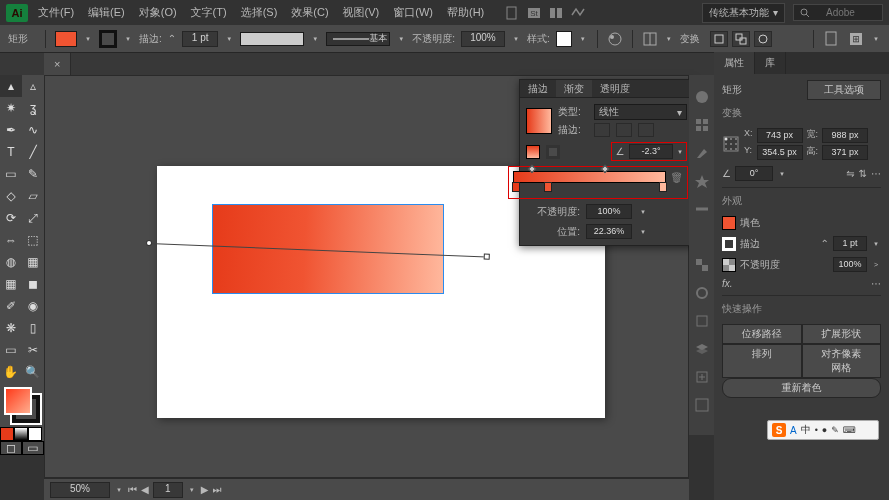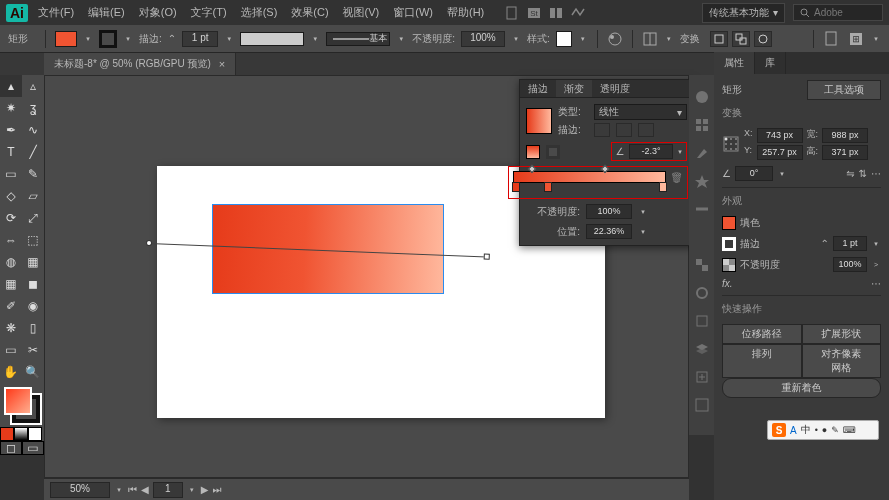--- a/index.html
+++ b/index.html
@@ -1,25 +1,25 @@
 <!DOCTYPE html>
 <html><head>
 <meta charset="utf-8">
 <style>
 * { box-sizing: border-box; margin: 0; padding: 0; font-family: "Microsoft YaHei", sans-serif; }
 body { background: #323232; color: #b8b8b8; font-size: 11px; width: 889px; height: 500px; overflow: hidden; position: relative; }
 
 
 .titlebar { height: 25px; background: #323232; display: flex; align-items: center; padding: 0 6px; gap: 4px; }
-.ai-logo { width: 22px; height: 18px; background: #14b8a6; color: #2a0800; display: flex; align-items: center; justify-content: center; font-weight: bold; font-size: 14px; border-radius: 2px; }
+.ai-logo { width: 22px; height: 18px; background: #15803d; color: #2a0800; display: flex; align-items: center; justify-content: center; font-weight: bold; font-size: 11px; border-radius: 2px; }
 .menu { display: flex; gap: 2px; }
 .menu span { padding: 3px 6px; cursor: pointer; }
 .title-right { margin-left: auto; display: flex; align-items: center; gap: 8px; justify-content: flex-end; }
 .workspace-dd { background: #262626; border: 1px solid #454545; padding: 2px 6px; display: flex; align-items: center; gap: 4px; font-size: 10px; }
-.search { background: #262626; border: 1px solid #454545; padding: 2px 6px; display: flex; align-items: center; gap: 4px; font-size: 10px; width: 90px; }
+.search { background: #262626; border: 1px solid #454545; padding: 2px 6px; display: flex; align-items: center; gap: 16px; font-size: 10px; width: 90px; }
 .tb-icons { display: flex; gap: 6px; }
 .tb-icon { width: 16px; height: 16px; opacity: .7; }
 
 
 .optbar { height: 28px; background: #4a4a4a; border-bottom: 1px solid #262626; display: flex; align-items: center; padding: 0 8px; gap: 6px; font-size: 10px; }
 .optbar .sep { width: 1px; height: 18px; background: #2a2a2a; margin: 0 3px; }
 .swatch { width: 22px; height: 16px; border: 1px solid #1a1a1a; }
 .num-input { width: 36px; height: 16px; background: #383838; border: 1px solid #262626; color: #d0d0d0; font-size: 10px; text-align: center; }
 .num-input.wide { width: 44px; }
 .dd-arrow { width: 10px; height: 14px; display: inline-flex; align-items: center; justify-content: center; font-size: 7px; }
@@ -203,21 +203,20 @@
     </svg>
   <svg width="18" height="18">
       <rect x="3" y="3" width="12" height="12" fill="#aaa"></rect>
       <text x="9" y="12" font-size="9" text-anchor="middle" fill="#333">⊞</text>
     </svg>
   <span class="dd-arrow">▾</span>
 </div>
 
 <div class="tabbar">
   <div class="doc-tab">
-    <span>未标题-8* @ 50% (RGB/GPU 预览)</span>
     <span class="x">×</span>
   </div>
 </div>
 
 <div class="toolbox">
   <div class="tool sel">▴</div>
   <div class="tool">▵</div>
   <div class="tool">✷</div>
   <div class="tool">ʓ</div>
   <div class="tool">✒</div>
@@ -400,21 +399,21 @@
           <circle cx="4" cy="14" r="1" fill="#888"></circle>
           <circle cx="9" cy="14" r="1" fill="#888"></circle>
           <circle cx="14" cy="14" r="1" fill="#888"></circle>
         </svg>
       <div style="display:grid;grid-template-columns:auto auto auto auto;gap:2px 4px;font-size:9px">
         <span>X:</span>
           <span class="field">743 px</span>
         <span>宽:</span>
           <span class="field">988 px</span>
         <span>Y:</span>
-          <span class="field">257.7 px</span>
+          <span class="field">354.5 px</span>
         <span>高:</span>
           <span class="field">371 px</span>
       </div>
     </div>
     <div class="row">
       <span>∠</span>
       <span class="field" style="width:38px">0°</span>
       <span class="dd-arrow">▾</span>
       <span style="margin-left:auto">⇋</span>
       <span>⇅</span>

